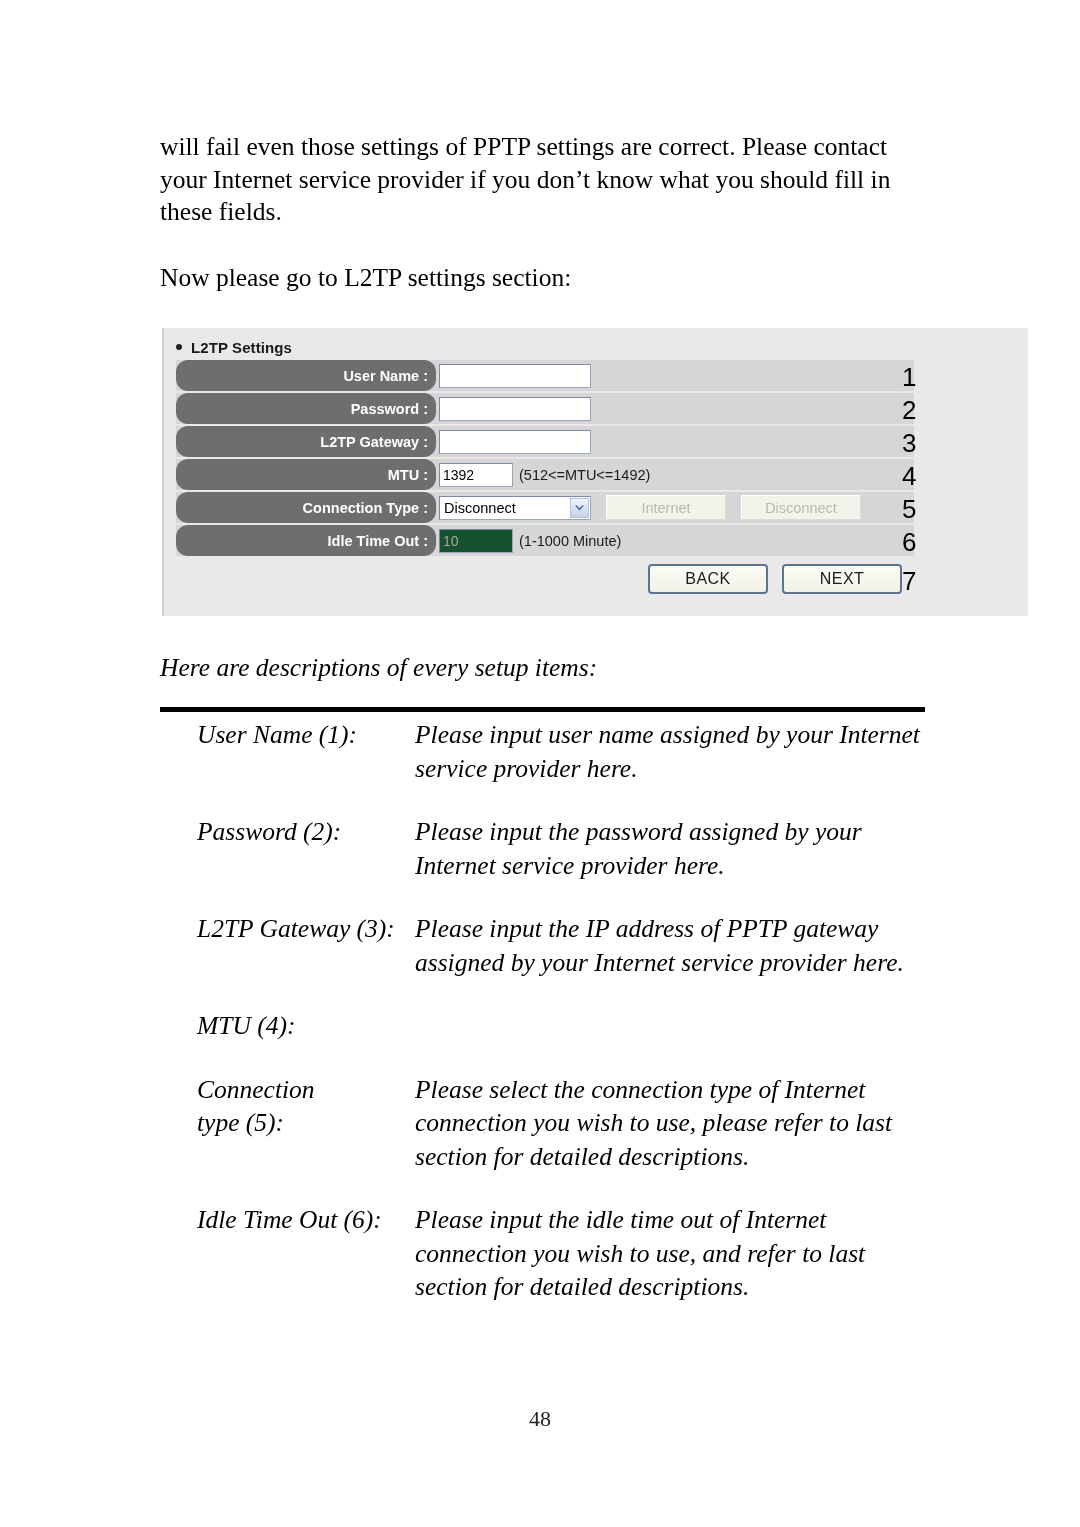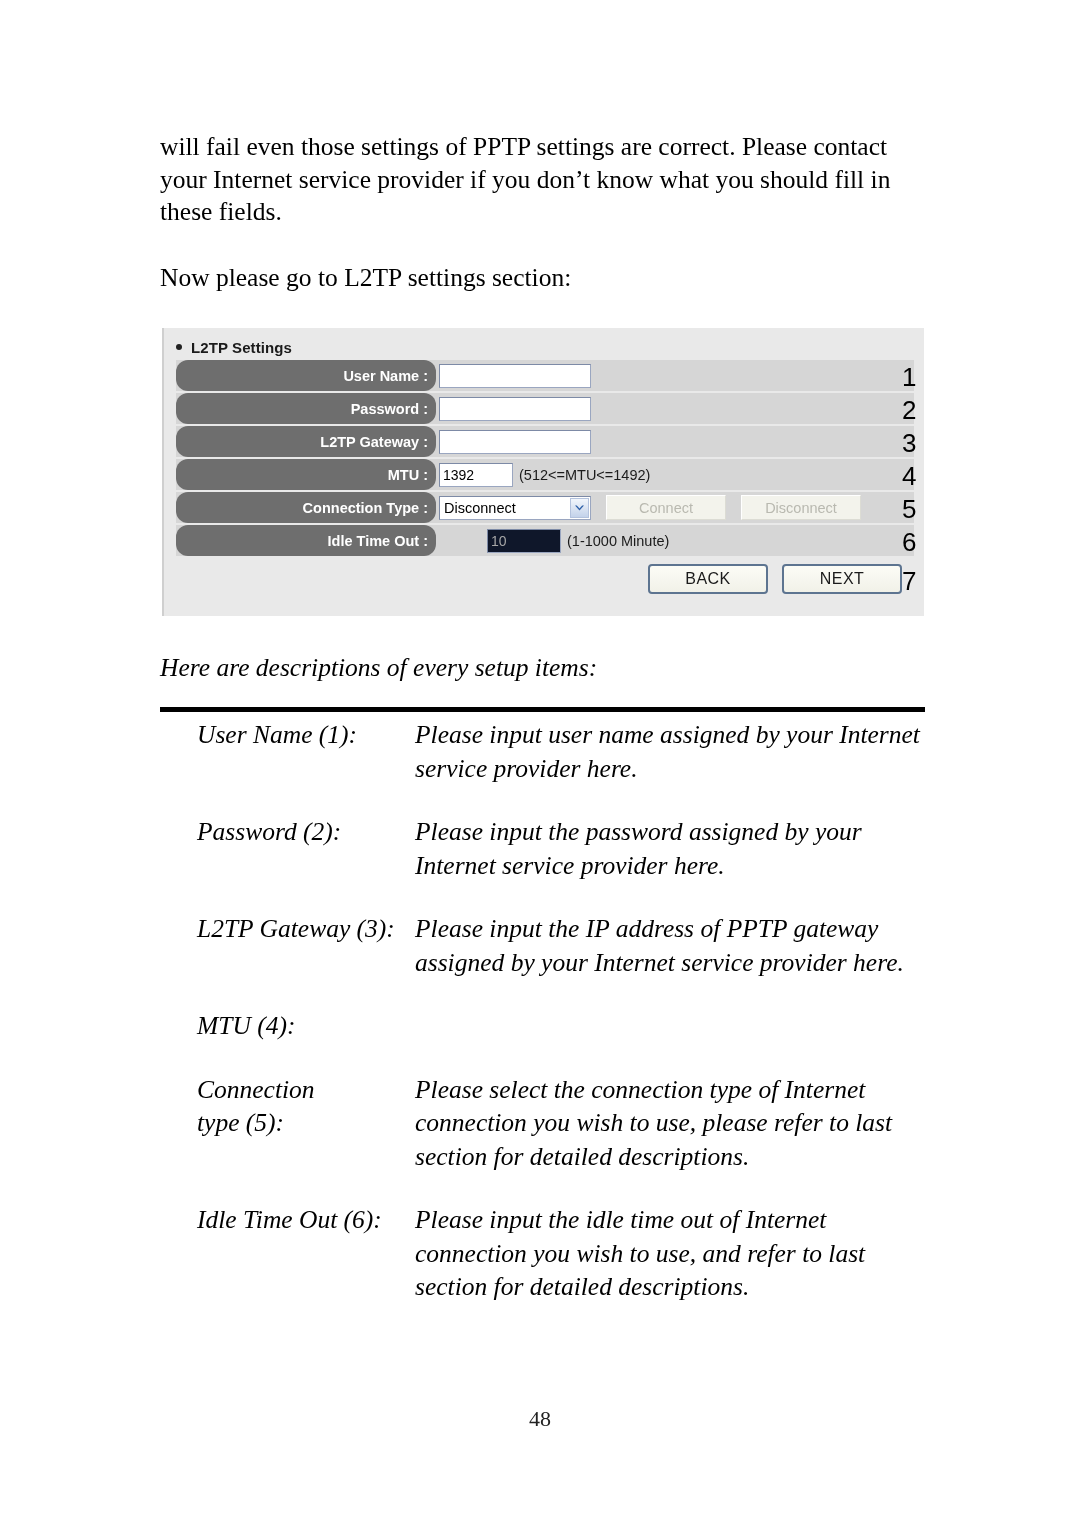--- a/index.html
+++ b/index.html
@@ -34,21 +34,21 @@
   }
   #para-intro { top: 131px; }
   #para-now   { top: 262px; }
   #para-here  { top: 652px; font-style: italic; }
 
   
   .shot {
     position: absolute;
     left: 162px;
     top: 328px;
-    width: 762px;
+    width: 866px;
     height: 288px;
     background: #e9e9e9;
     border-left: 2px solid #cfcfcf;
     box-sizing: border-box;
   }
   .shot-inner {
     position: absolute;
     left: 0; top: 0;
     width: 762px;
     height: 288px;
@@ -123,22 +123,21 @@
     border-left-color: #7d8aa6;
     height: 24px;
     box-sizing: border-box;
     padding: 0 3px;
     outline: none;
   }
   input.txt.wide   { width: 152px; }
   input.txt.narrow { width: 74px; }
   input.txt.disabled {
     color: #a6a6a6;
-    background: #0f172a;
-    margin-left: 48px;
+    background: #14532d;
   }
 
   .hint {
     font-family: "Liberation Sans", sans-serif;
     font-size: 14.5px;
     color: #1b1b1b;
     margin-left: 6px;
     white-space: nowrap;
   }
 
@@ -335,21 +334,21 @@
           <div class="label">Connection Type :</div>
           <div class="field">
             <div class="select-box">
               <span class="sel-val">Disconnect</span>
               <span class="sel-arrow">
                 <svg width="11" height="8" viewBox="0 0 11 8">
                   <path d="M1 1.5 L5.5 6.5 L10 1.5 L8.2 1.5 L5.5 4.4 L2.8 1.5 Z" fill="#2d5fa8"></path>
                 </svg>
               </span>
             </div>
-            <div class="btn-flat">Connect</div>
+            <div class="btn-flat">Internet</div>
             <div class="btn-flat">Disconnect</div>
           </div>
         </div>
 
         <div class="row">
           <div class="label">Idle Time Out :</div>
           <div class="field">
             <input class="txt narrow disabled" type="text" value="10" style="">
             <span class="hint">(1-1000 Minute)</span>
           </div>

